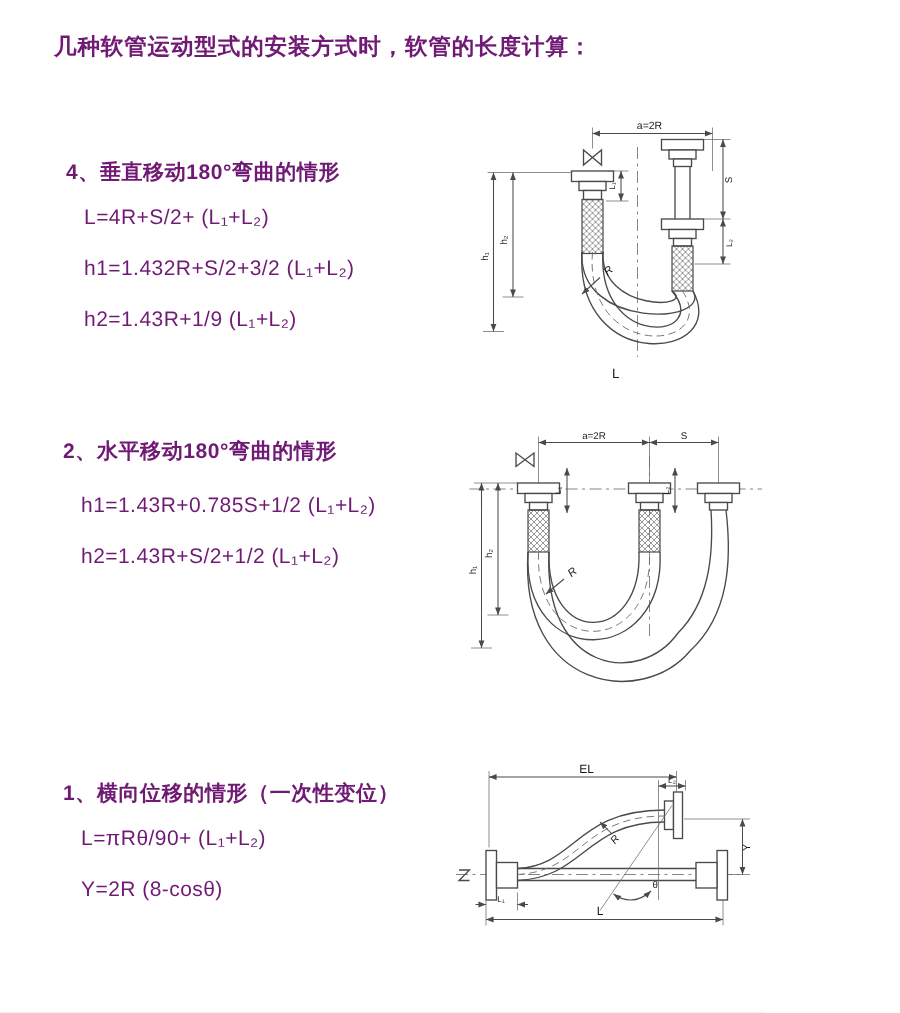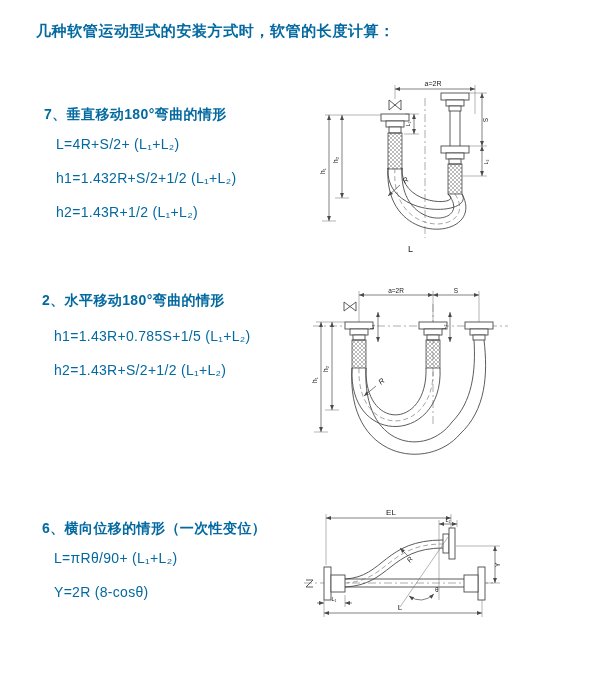--- a/index.html
+++ b/index.html
@@ -1,19 +1,19 @@
 <!DOCTYPE html>
 <html><head>
 <meta charset="utf-8">
 <style>
   html,body { margin:0; padding:0; background:#e8e8e8; }
   .page {
     position:relative; width:600px; height:675px; margin:0 auto;
     background:#ffffff; overflow:hidden;
-    font-family:"Liberation Sans", sans-serif; color:#0369a1;
+    font-family:"Liberation Sans", sans-serif; color:#701a75;
   }
   .title {
     position:absolute; left:36px; top:22px;
     font-size:15px; font-weight:bold; letter-spacing:0.6px; white-space:nowrap;
   }
   .section { position:absolute; white-space:nowrap; }
   .sec1 { left:44px; top:106px; }
   .sec2 { left:42px; top:292px; }
   .sec3 { left:42px; top:520px; }
   .heading { font-size:14px; font-weight:bold; letter-spacing:0.4px; }
@@ -33,34 +33,34 @@
   svg text    { fill:#1a1a1a; font-family:"Liberation Sans", sans-serif; }
 </style>
 </head>
 <body>
 
 <div class="page">
 
   <div class="title">几种软管运动型式的安装方式时，软管的长度计算：</div>
 
   <div class="section sec1">
-    <div class="heading">7、垂直移动180°弯曲的情形</div>
+    <div class="heading">4、垂直移动180°弯曲的情形</div>
     <div class="formula first">L=4R+S/2+ (L₁+L₂)</div>
-    <div class="formula">h1=1.432R+S/2+1/2 (L₁+L₂)</div>
-    <div class="formula">h2=1.43R+1/2 (L₁+L₂)</div>
+    <div class="formula">h1=1.432R+S/2+3/2 (L₁+L₂)</div>
+    <div class="formula">h2=1.43R+1/9 (L₁+L₂)</div>
   </div>
 
   <div class="section sec2">
     <div class="heading">2、水平移动180°弯曲的情形</div>
-    <div class="formula">h1=1.43R+0.785S+1/5 (L₁+L₂)</div>
+    <div class="formula">h1=1.43R+0.785S+1/2 (L₁+L₂)</div>
     <div class="formula">h2=1.43R+S/2+1/2 (L₁+L₂)</div>
   </div>
 
   <div class="section sec3">
-    <div class="heading">6、横向位移的情形（一次性变位）</div>
+    <div class="heading">1、横向位移的情形（一次性变位）</div>
     <div class="formula first">L=πRθ/90+ (L₁+L₂)</div>
     <div class="formula">Y=2R (8-cosθ)</div>
   </div>
 
   <svg class="diagram svg1" width="270" height="190" viewBox="0 0 270 190">
     <defs>
       <pattern id="bp1" patternUnits="userSpaceOnUse" width="4" height="4">
         <path d="M0,4 L4,0 M0,0 L4,4" stroke="#777" stroke-width="0.5"></path>
       </pattern>
       <marker id="m1" viewBox="0 0 10 10" refX="9" refY="5" markerWidth="8" markerHeight="8" orient="auto-start-reverse">

